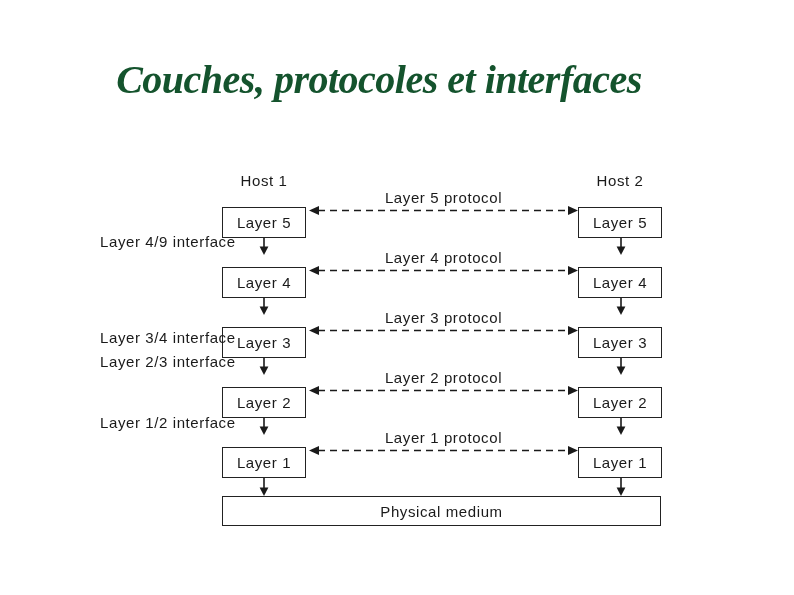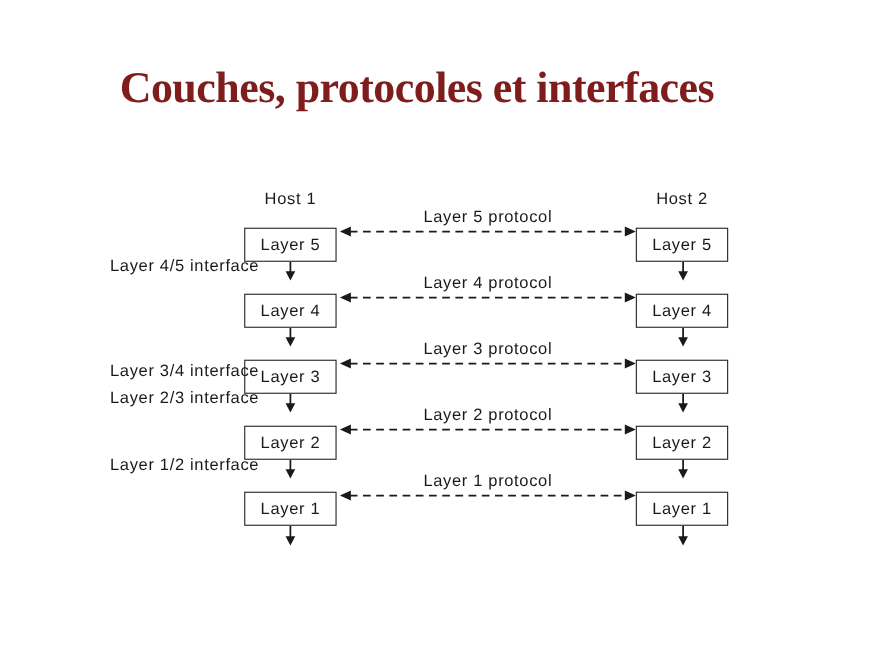--- a/index.html
+++ b/index.html
@@ -13,23 +13,24 @@
     color:#1a1a1a;
   }
   .slide-title{
     position:absolute;
     left:0;top:58px;width:758px;
     text-align:center;
     font-family:"Liberation Serif",serif;
     font-weight:bold;
     font-size:40px;
     line-height:1.1;
-    color:#7f1d1d;
+    color:#14532d;
     letter-spacing:-0.5px;
     white-space:nowrap;
+    font-style:italic;
   }
   .dg{position:absolute;font-size:15px;letter-spacing:.6px;line-height:16px;}
   .host-label{
     width:84px;text-align:center;top:173px;font-weight:400;
   }
   .layer-box{
     position:absolute;
     width:84px;height:31px;
     border:1.5px solid #222222;
     background:#ffffff;
@@ -158,19 +159,20 @@
   <div class="layer-box" style="left:578px;top:315px;">Layer 3</div>
   <div class="layer-box" style="left:578px;top:375px;">Layer 2</div>
   <div class="layer-box" style="left:578px;top:435px;">Layer 1</div>
 
   <div class="proto-label" style="top:189px;">Layer 5 protocol</div>
   <div class="proto-label" style="top:249px;">Layer 4 protocol</div>
   <div class="proto-label" style="top:309px;">Layer 3 protocol</div>
   <div class="proto-label" style="top:369px;">Layer 2 protocol</div>
   <div class="proto-label" style="top:429px;">Layer 1 protocol</div>
 
-  <div class="iface-label" style="top:233px;">Layer 4/5 interface</div>
+  <div class="iface-label" style="top:233px;">Layer 4/9 interface</div>
   <div class="iface-label" style="top:293px;margin-top:36px;">Layer 3/4 interface</div>
   <div class="iface-label" style="top:353px;">Layer 2/3 interface</div>
   <div class="iface-label" style="top:414px;">Layer 1/2 interface</div>
 
+  <div class="medium-box">Physical medium</div>
 
 </div>
 
 </body></html>

